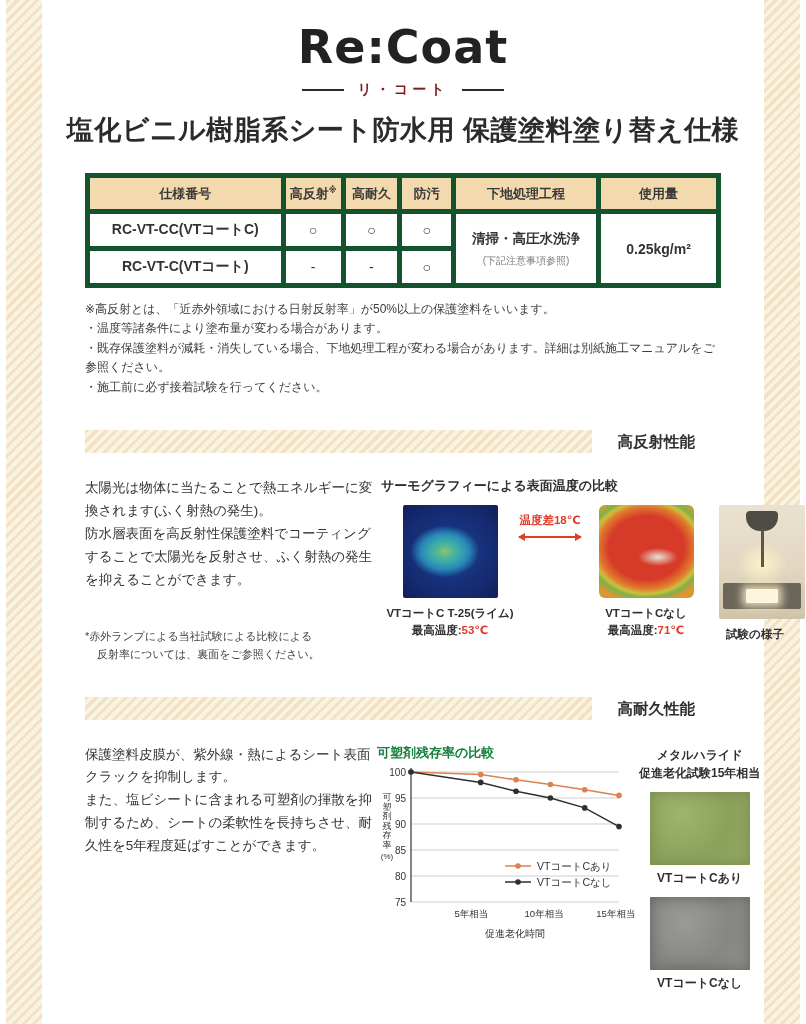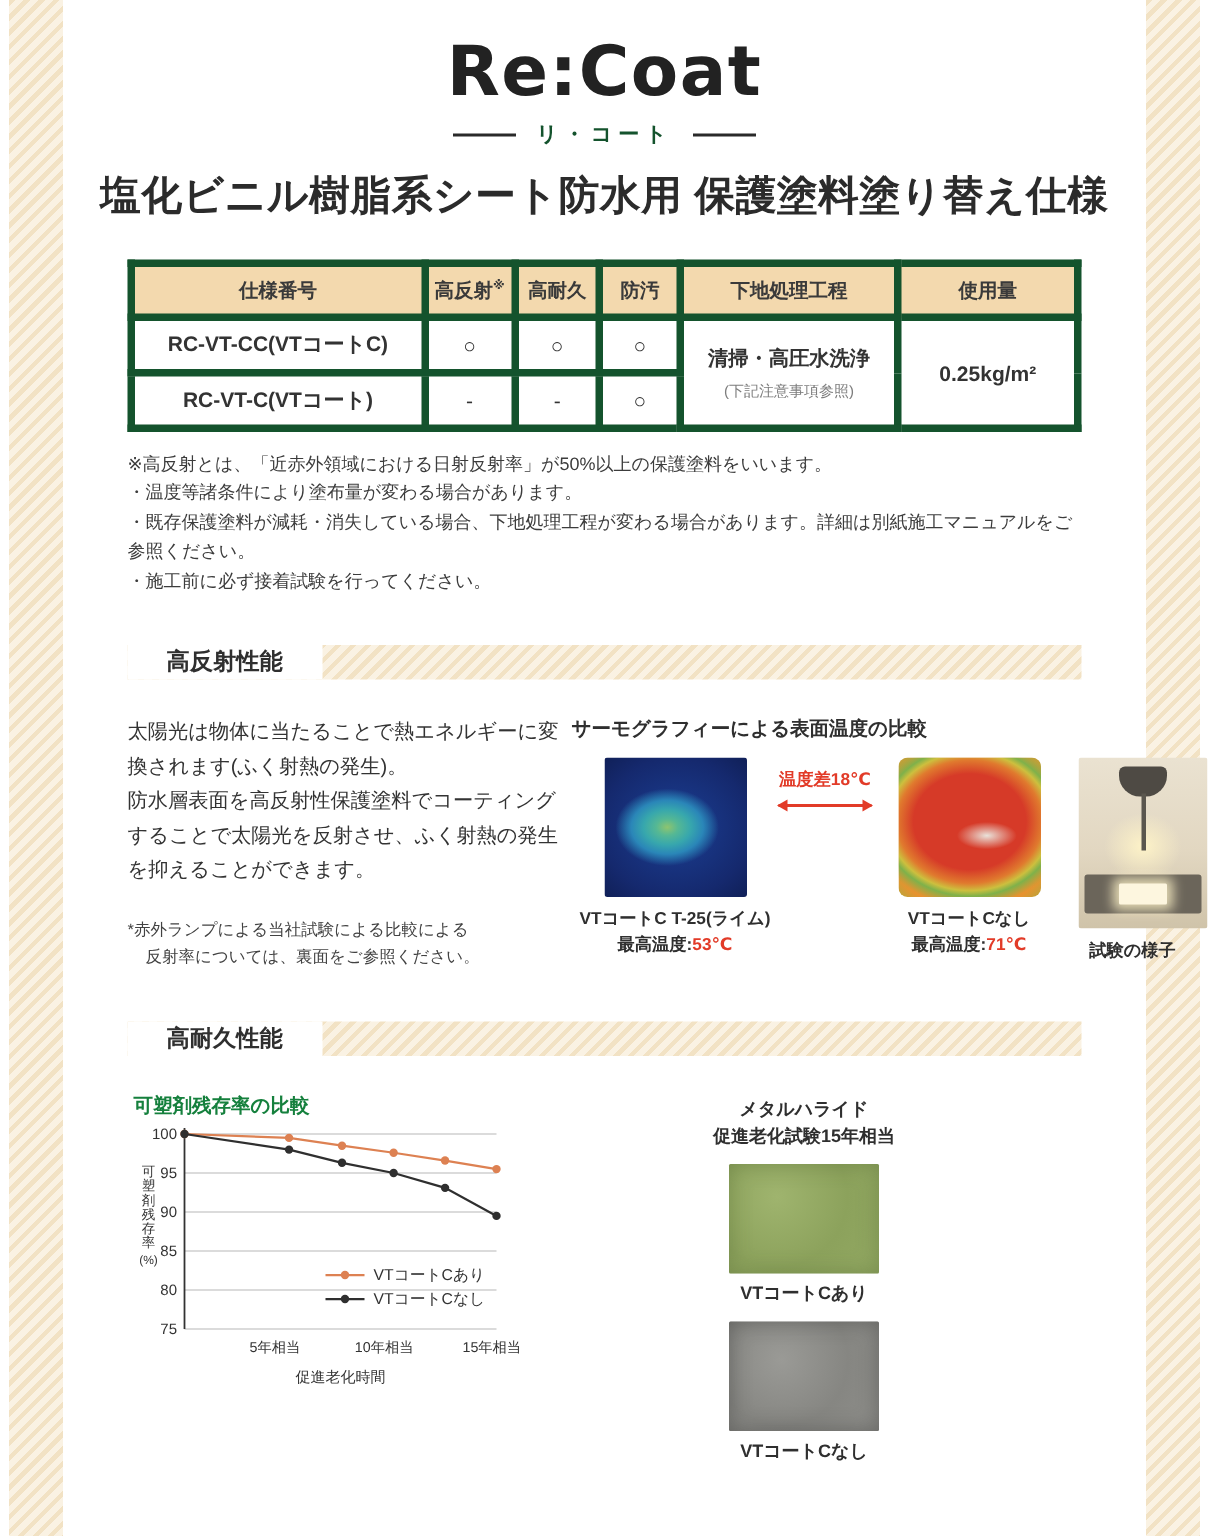--- a/index.html
+++ b/index.html
@@ -13,51 +13,51 @@
   }
   .side-stripe.left{left:6px;}
   .side-stripe.right{right:6px;}
   .content{position:absolute;left:48px;right:48px;top:0;}
 
   
   .header{text-align:center;padding-top:20px;}
   .brand{font-size:46px;font-weight:800;letter-spacing:1px;color:#222;font-family:"DejaVu Sans","Liberation Sans",sans-serif;}
   .ruby-row{display:flex;align-items:center;justify-content:center;gap:14px;margin-top:7px;}
   .ruby-line{width:42px;height:2px;background:#2a2a2a;}
-  .ruby{font-size:14px;font-weight:700;letter-spacing:4px;color:#14532d;}
+  .ruby{font-size:14px;font-weight:700;letter-spacing:4px;color:#7f1d1d;}
   .doc-title{font-size:27px;font-weight:800;margin-top:13px;letter-spacing:.5px;color:#2b2b2b;}
 
   
   table.spec{margin:25px 37px 0;border-collapse:collapse;width:636px;table-layout:fixed;}
   .spec th,.spec td{border:5px solid #14532d;text-align:center;vertical-align:middle;padding:0 2px;}
   .spec th{background:#f3d9ae;font-size:13px;font-weight:700;height:31px;color:#3a3a3a;}
   .spec td{height:32px;font-size:14px;}
   .spec td.name{font-weight:700;font-size:14px;}
   .spec sup{font-size:8px;}
   .prep-main{font-weight:700;font-size:13.5px;}
   .prep-note{font-size:10px;color:#7d7d7d;margin-top:6px;}
   .usage{font-weight:700;font-size:14px;}
 
   
   .notes{margin:12px 37px 0;font-size:12px;line-height:1.62;color:#3c3c3c;}
   .notes .cau-title{margin-top:7px;}
 
   
   .band{margin:33px 37px 0;height:23px;position:relative;
     background:repeating-linear-gradient(135deg,#f2e2c4 0 3px,#faf2e3 3px 7px);
-    display:flex;align-items:center;justify-content:flex-start;}
+    display:flex;align-items:center;justify-content:flex-end;}
   .band-title{background:#fff;padding:0 26px;font-size:15.5px;font-weight:800;line-height:23px;color:#2f2f2f;}
 
   .section{display:flex;margin:24px 37px 0;}
   .body-text{font-size:13.5px;line-height:1.7;color:#333;}
   .body-text p{margin:0;}
   .sec-left{width:288px;flex:0 0 288px;}
 
   
-  .footnotes{margin-top:20px;font-size:11px;line-height:1.62;color:#424242;}
+  .footnotes{margin-top:36px;font-size:11px;line-height:1.62;color:#424242;}
   .foot-indent{padding-left:12px;}
   .sec1-right{flex:1;padding-left:8px;}
   .thermo-title{font-size:13px;font-weight:700;margin-bottom:10px;color:#2f2f2f;}
   .thermo-row{display:flex;align-items:flex-start;}
   .tcol{display:flex;flex-direction:column;align-items:center;}
   .thermal{width:95px;height:93px;border-radius:2px;}
   .thermal.coated{background:
     radial-gradient(55% 42% at 44% 50%, #8ec46f 0%, #55b894 14%, #37a7ad 30%, #2a86b8 46%, rgba(26,60,140,0) 66%),
     radial-gradient(95% 90% at 50% 50%, #1b3f94 0%, #15296e 55%, #0e1c4f 85%, #0a1440 100%);}
   .thermal.uncoated{border-radius:6px;background:
@@ -206,20 +206,24 @@
           <div class="cap">試験の様子</div>
         </div>
       </div>
     </div>
   </div>
 
   <div class="band">
     <div class="band-title">高耐久性能</div>
   </div>
   <div class="section">
+    <div class="sec-left body-text">
+      <p>保護塗料皮膜が、紫外線・熱によるシート表面クラックを抑制します。</p>
+      <p>また、塩ビシートに含まれる可塑剤の揮散を抑制するため、シートの柔軟性を長持ちさせ、耐久性を5年程度延ばすことができます。</p>
+    </div>
     <div class="sec2-mid">
       <div class="chart-title">可塑剤残存率の比較</div>
       <svg id="chart-svg" class="chart" width="252" height="178" viewBox="0 0 252 178">
           <line x1="34" y1="138" x2="242" y2="138" stroke="#cfcfcf" stroke-width="1"></line>
           <text x="29" y="141.5" text-anchor="end" font-size="10" fill="#333">75</text>
           <line x1="34" y1="112" x2="242" y2="112" stroke="#cfcfcf" stroke-width="1"></line>
           <text x="29" y="115.5" text-anchor="end" font-size="10" fill="#333">80</text>
           <line x1="34" y1="86" x2="242" y2="86" stroke="#cfcfcf" stroke-width="1"></line>
           <text x="29" y="89.5" text-anchor="end" font-size="10" fill="#333">85</text>
           <line x1="34" y1="60" x2="242" y2="60" stroke="#cfcfcf" stroke-width="1"></line>

